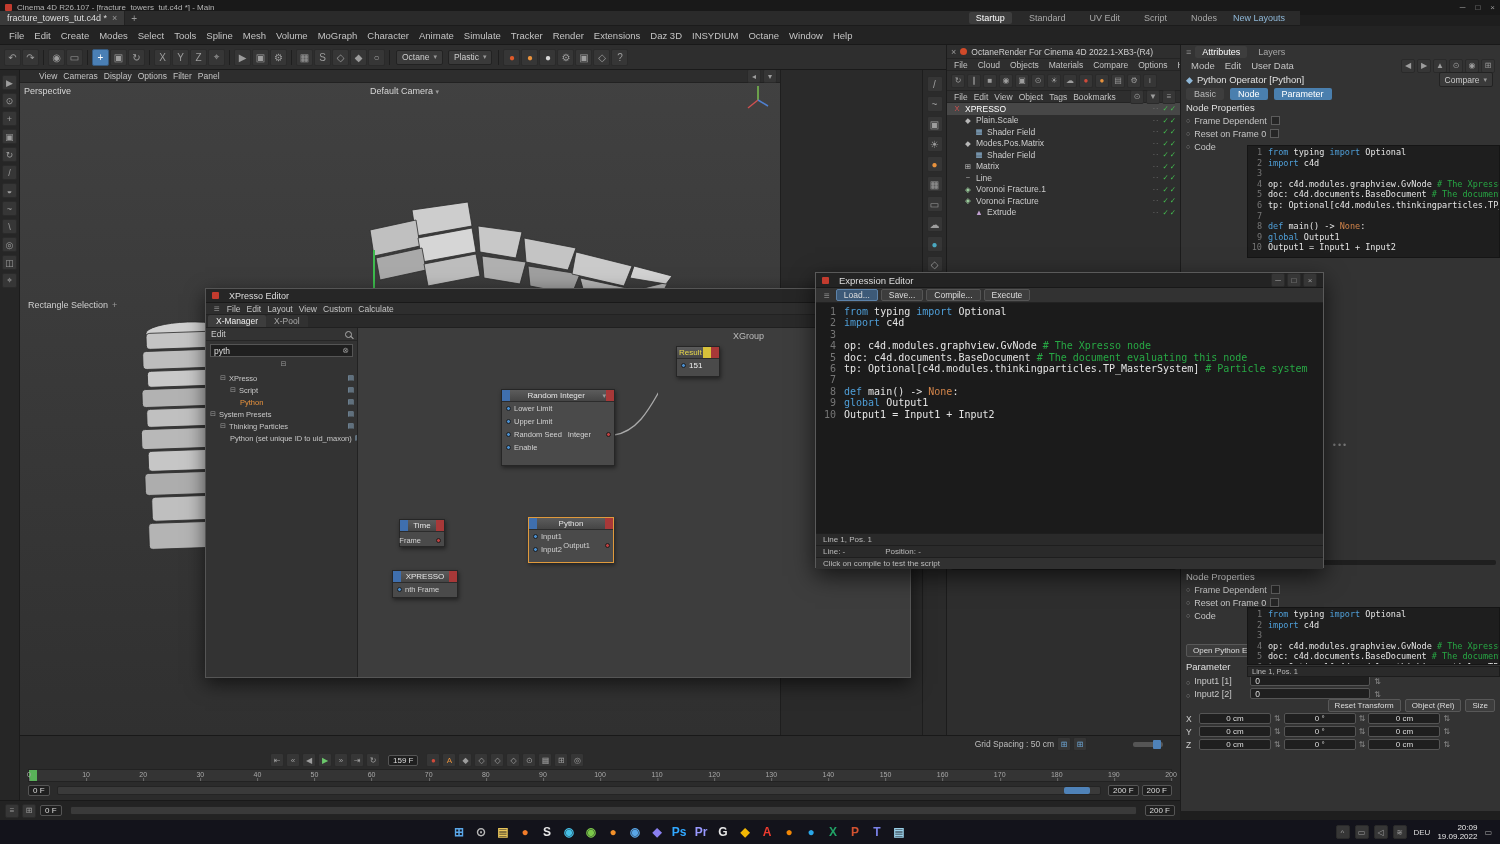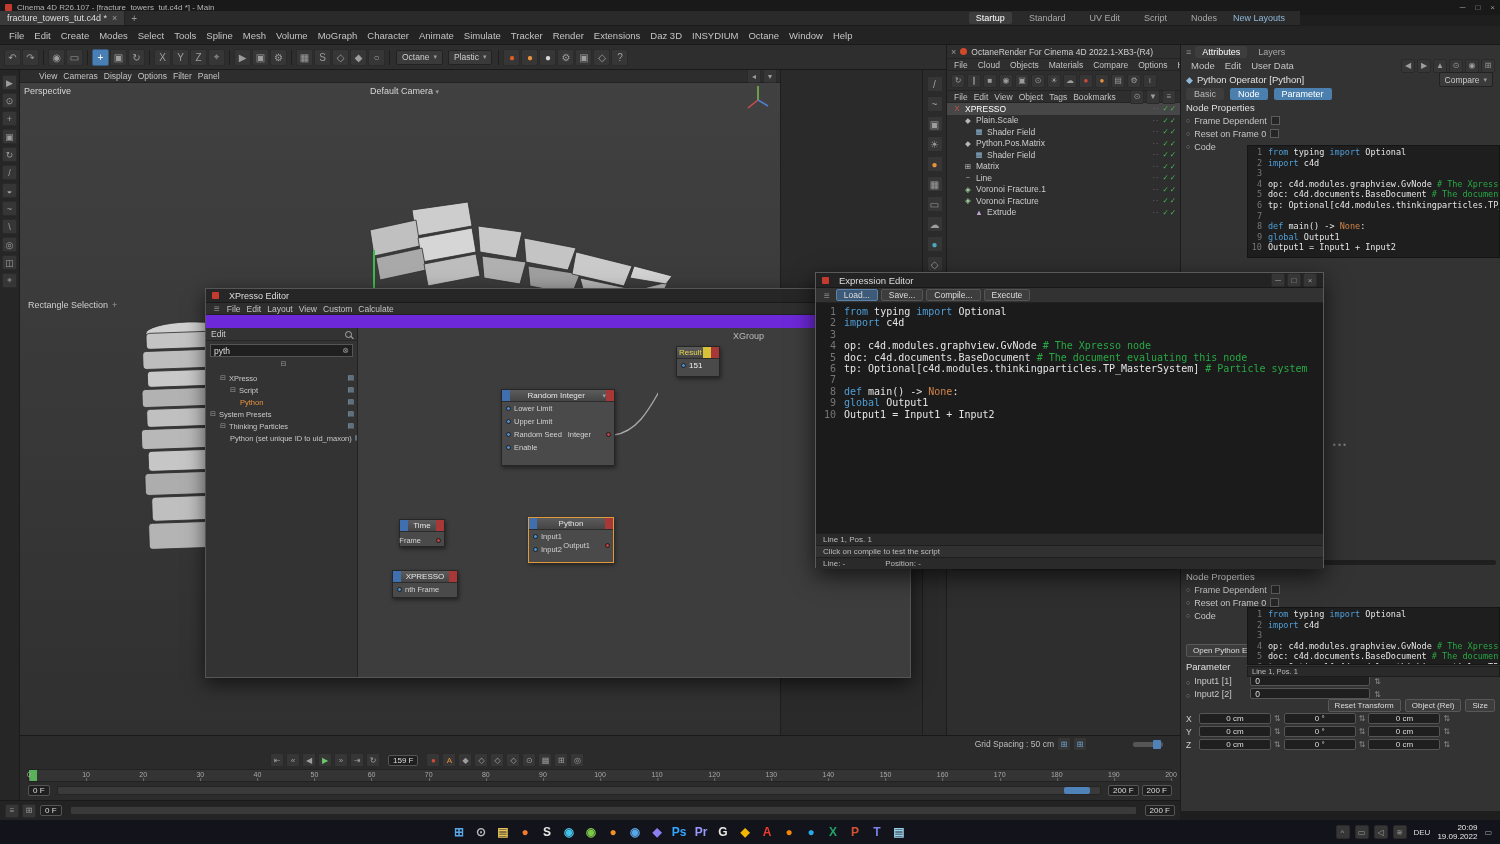--- a/index.html
+++ b/index.html
@@ -66,21 +66,21 @@
 .statbar{position:absolute;left:66px;right:0;height:11px;background:#2a2a2a;border:1px solid #1c1c1c;font-size:7.5px;color:#bbb;display:flex;align-items:center;padding:0 4px}
 .abtn{background:#3d3d3d;border:1px solid #585858;border-radius:2px;font-size:8px;color:#ddd;padding:1px 6px;display:inline-flex;align-items:center}
 .prow{display:flex;align-items:flex-end;height:13px;padding:0 5px;gap:4px;font-size:9px}
 .plbl{width:52px}
 .pfld{background:#1f1f1f;border:1px solid #555;border-radius:2px;min-width:120px;height:11px;display:inline-flex;align-items:center;padding:0 4px;font-size:8.5px;color:#ddd}
 .pstep,.cstep{color:#8a8a8a;font-size:8px}
 .crow{display:flex;align-items:center;height:13px;padding:0 5px;gap:3px;font-size:8.5px}
 .cax{width:10px;color:#cfcfcf}
 .cfld{background:#1f1f1f;border:1px solid #555;border-radius:2px;width:72px;height:11px;display:inline-flex;align-items:center;justify-content:center;font-size:8px;color:#ddd}
 
-.xwin{background:#6d28d9;border:1px solid #555;box-shadow:0 6px 18px rgba(0,0,0,.6);z-index:5}
+.xwin{background:#7f1d1d;border:1px solid #555;box-shadow:0 6px 18px rgba(0,0,0,.6);z-index:5}
 .xtitle{height:14px;background:#262626;display:flex;align-items:center;gap:5px;padding:0 6px;font-size:9px;color:#ddd;border-bottom:1px solid #191919}
 .xmenus{height:12px;background:#2e2e2e;display:flex;align-items:center;padding-left:4px;border-bottom:1px solid #222}
 .xtabs{height:13px;background:#2a2a2a;display:flex;align-items:flex-end;border-bottom:1px solid #202020;padding-left:2px}
 .xtabs .tb{font-size:8.5px;padding:1px 8px;border-radius:2px 2px 0 0;background:#313131}
 .xtabs .tb.act{background:#3d3d3d;color:#eee}
 .xleft{position:absolute;left:0;top:39px;bottom:0;width:152px;background:#333;border-right:1px solid #222}
 .edrow{height:13px;display:flex;align-items:center;gap:4px;padding:0 5px;border-bottom:1px solid #262626;font-size:8.5px;color:#ccc}
 .srch{margin:3px 4px;height:13px;background:#1f1f1f;border:1px solid #555;display:flex;align-items:center;padding:0 3px;gap:3px}
 .srch input{flex:1;min-width:0;background:none;border:none;outline:none;color:#ddd;font-size:8.5px;font-family:"Liberation Sans",sans-serif}
 .xrow{height:12px;display:flex;align-items:center;gap:3px;font-size:7.5px;color:#c8c8c8;white-space:nowrap;overflow:hidden}
@@ -395,21 +395,21 @@
         <div class="orow">
           <span style="display: inline-block; width: 24px;"></span>
           <span class="oic" style="color: rgb(143, 184, 216);">▦</span>
           <span class="olbl">Shader Field</span>
           <span class="odots">··</span>
           <span class="ochk">✓✓</span>
         </div>
         <div class="orow">
           <span style="display: inline-block; width: 13px;"></span>
           <span class="oic" style="color: rgb(184, 184, 184);">◆</span>
-          <span class="olbl">Python.Pos.Matrix</span>
+          <span class="olbl">Modes.Pos.Matrix</span>
           <span class="odots">··</span>
           <span class="ochk">✓✓</span>
         </div>
         <div class="orow">
           <span style="display: inline-block; width: 24px;"></span>
           <span class="oic" style="color: rgb(143, 184, 216);">▦</span>
           <span class="olbl">Shader Field</span>
           <span class="odots">··</span>
           <span class="ochk">✓✓</span>
         </div>
@@ -720,20 +720,24 @@
       <span style="color:#888;padding:0 4px">≡</span>
       <span style="display:flex">
           <span class="mi">File</span>
           <span class="mi">Edit</span>
           <span class="mi">Layout</span>
           <span class="mi">View</span>
           <span class="mi">Custom</span>
           <span class="mi">Calculate</span>
         </span>
     </div>
+    <div class="xtabs">
+        <span class="tb act">X-Manager</span>
+        <span class="tb">X-Pool</span>
+      </div>
     <div class="xleft">
       <div class="edrow">
         <span>Edit</span>
         <span class="mag" style="margin-left:auto"></span>
       </div>
       <div class="srch">
         <input value="pyth" style="">
         <span style="color:#999;font-size:8px">⊗</span>
       </div>
       <div>
@@ -922,27 +926,27 @@
           <span class="ct">    <span class="kw">global</span> Output1</span>
         </div>
         <div class="cl">
           <span class="ln">10</span>
           <span class="ct">    Output1 = Input1 + Input2</span>
         </div>
       </div>
     <div class="estat">
         <span>Line 1, Pos. 1</span>
       </div>
-    <div class="estat hint">
-        <span>Click on compile to test the script</span>
-      </div>
     <div class="estat">
       <span>Line: -</span>
       <span>Position: -</span>
     </div>
+    <div class="estat hint">
+        <span>Click on compile to test the script</span>
+      </div>
   </div>
 
   <div class="abs task" style="left:0;top:820px;width:1500px;height:24px">
     <span style="display:flex">
         <span class="tic" style="color: rgb(90, 167, 232);">⊞</span>
         <span class="tic" style="color: rgb(184, 184, 184);">⊙</span>
         <span class="tic" style="color: rgb(232, 197, 90);">▤</span>
         <span class="tic" style="color: rgb(242, 124, 42);">●</span>
         <span class="tic" style="color: rgb(232, 232, 232);">S</span>
         <span class="tic" style="color: rgb(70, 193, 232);">◉</span>

